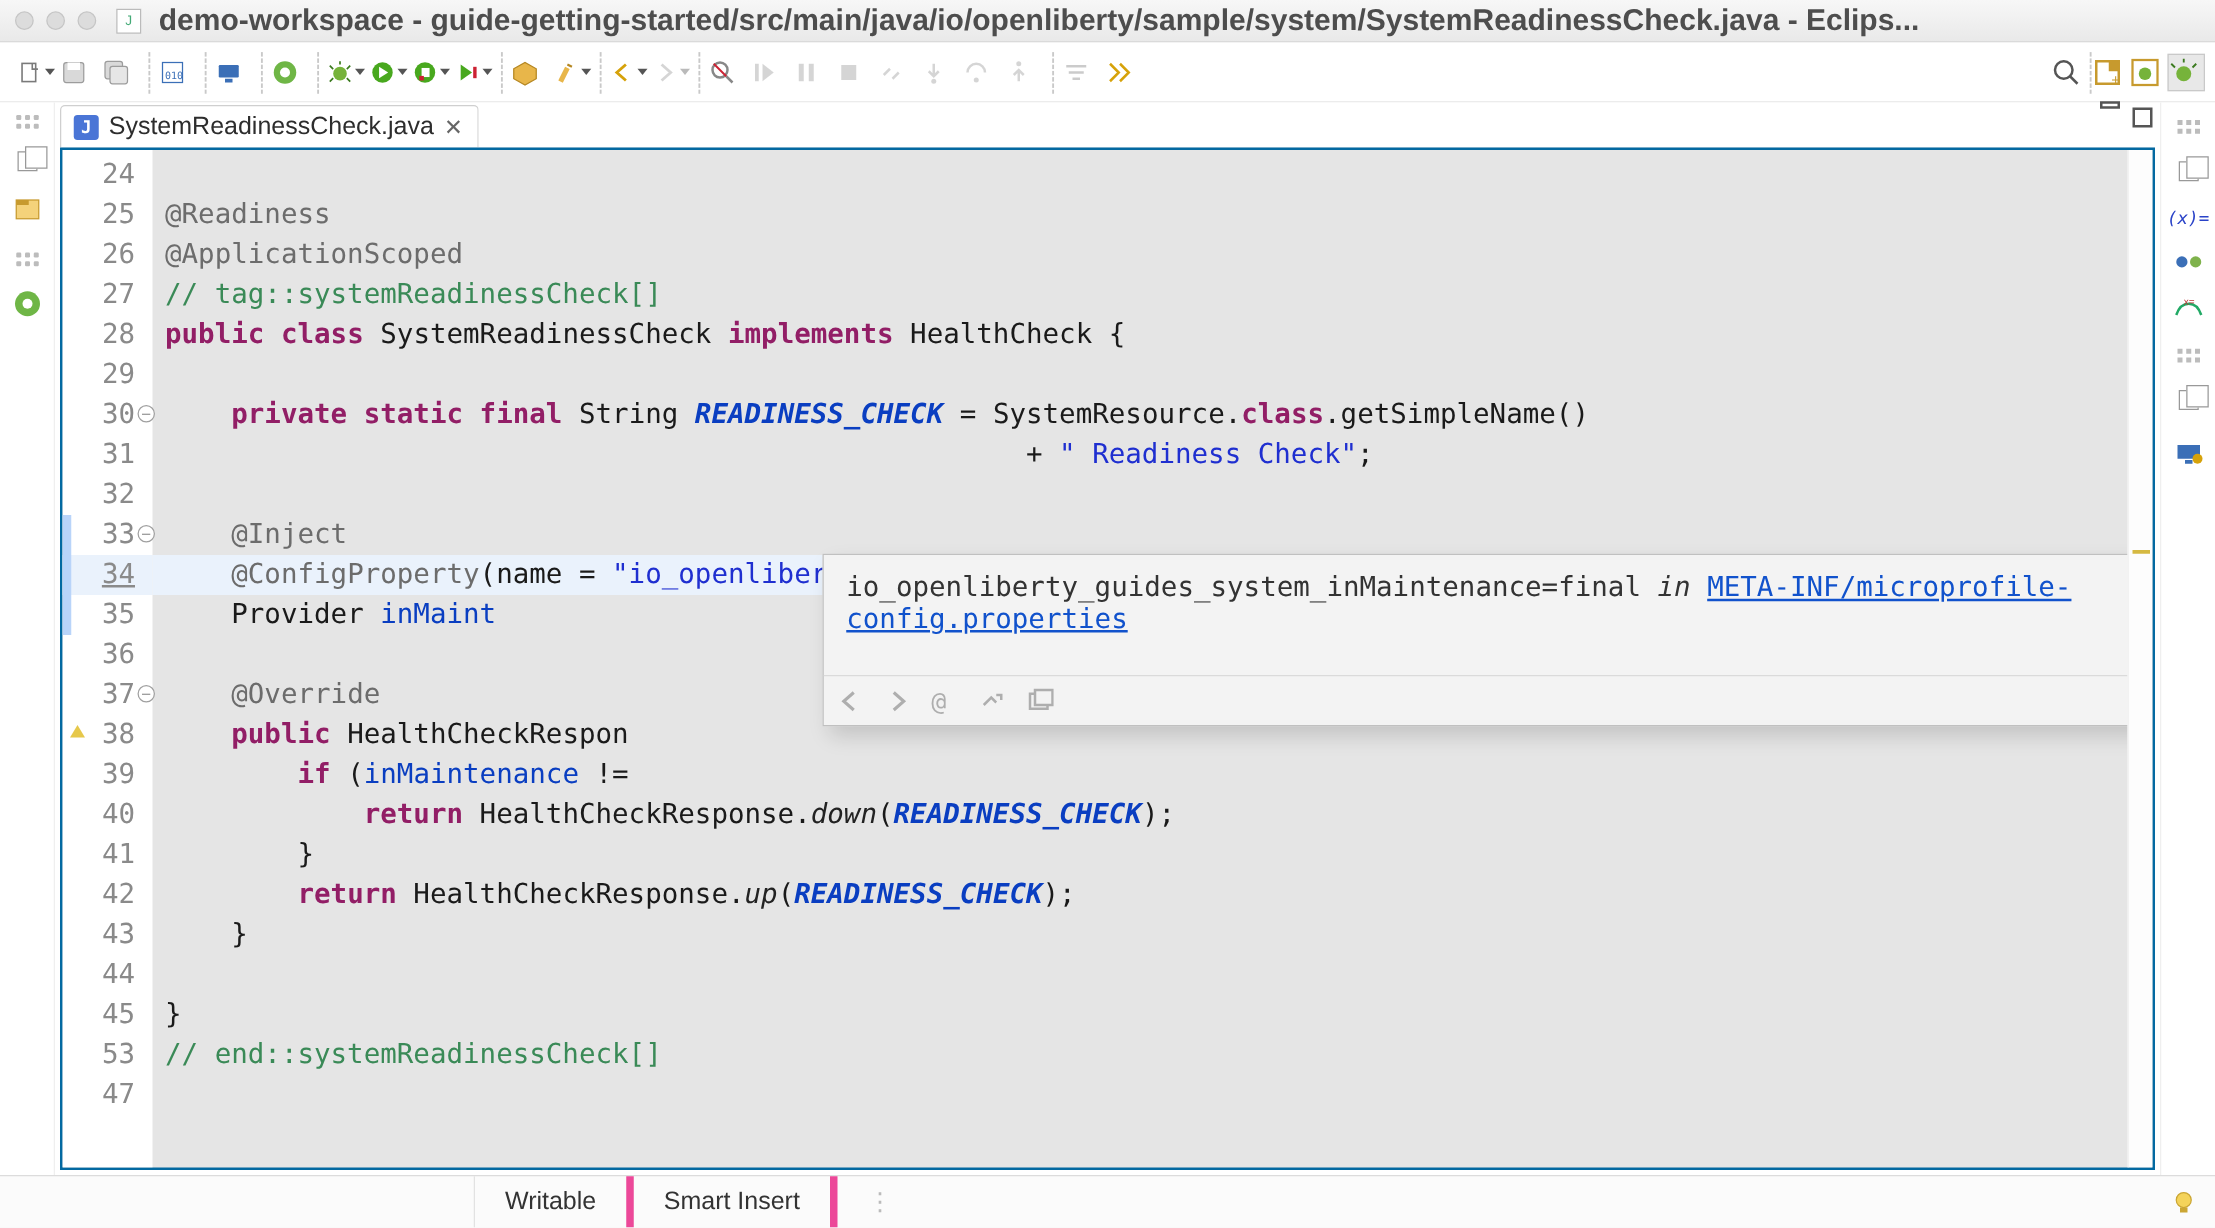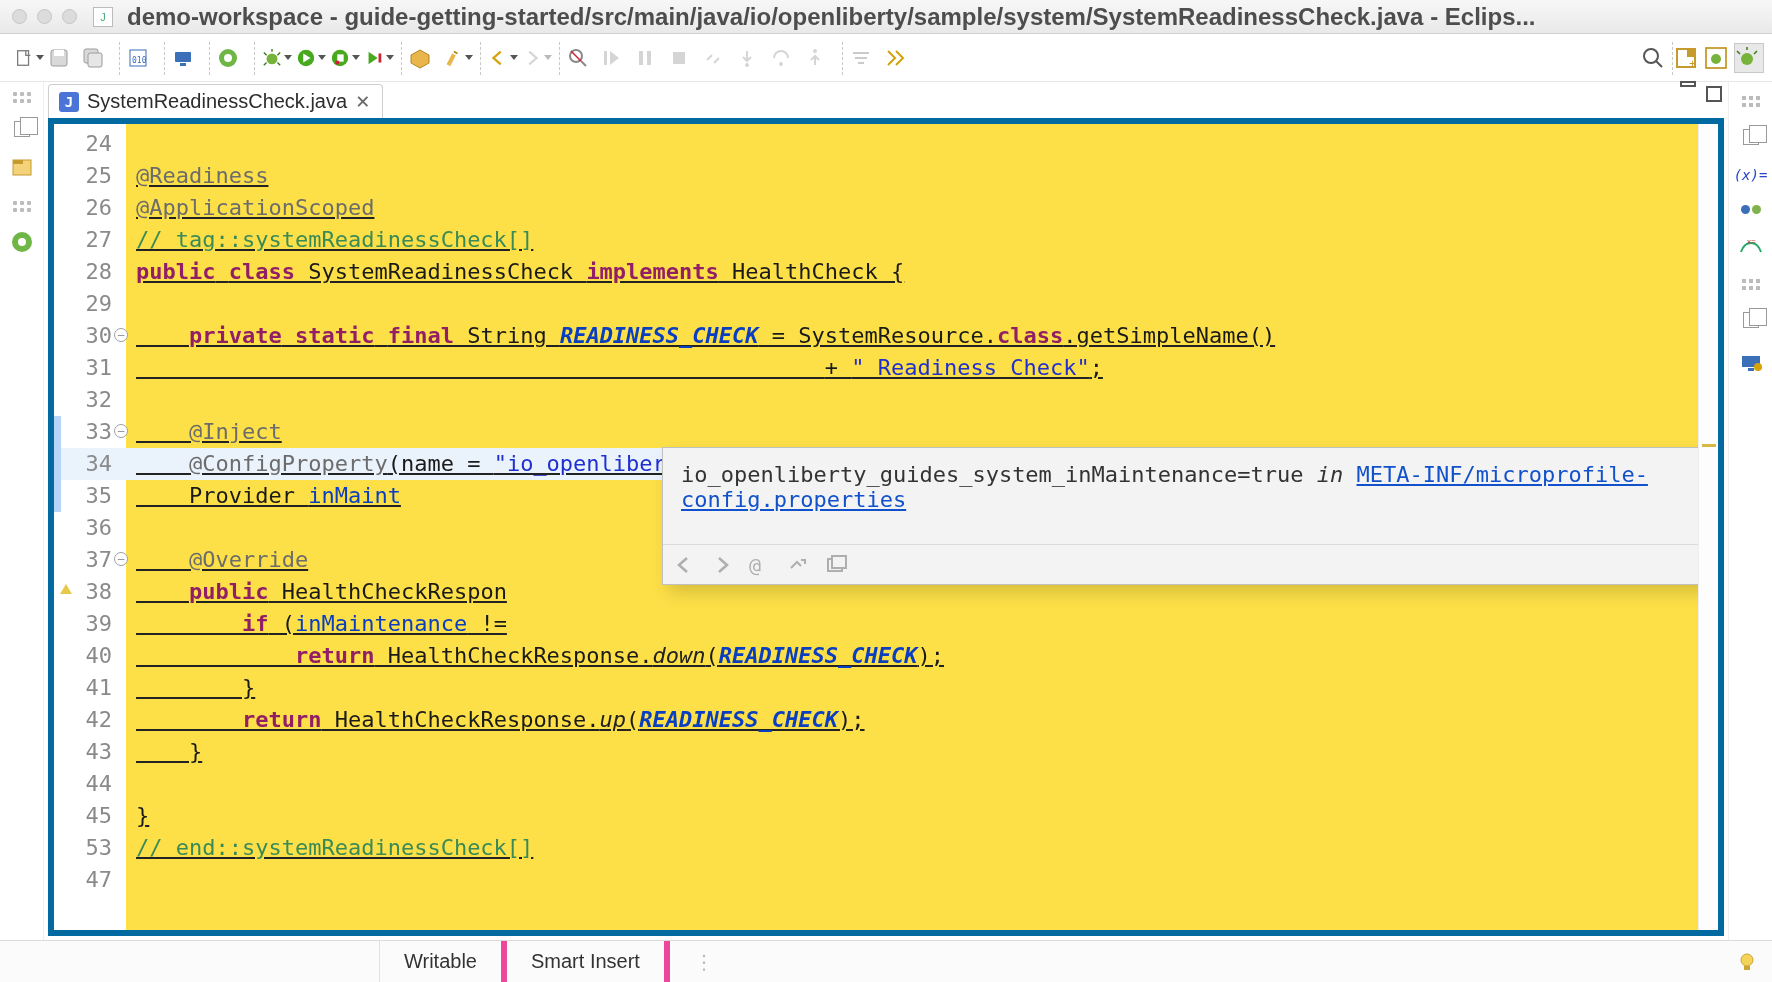--- a/index.html
+++ b/index.html
@@ -33,29 +33,29 @@
   .center { flex:1; display:flex; flex-direction:column; }
   
   .tabs { height: 36px; background:#fff; display:flex; align-items:flex-end; padding-left:4px; position:relative;}
   .tab { height: 34px; border:1px solid #cfcfcf; border-bottom:none; background:#fff; display:flex; align-items:center; padding: 0 12px 0 10px; gap:8px; border-top-left-radius:4px; border-top-right-radius:4px; font-size:20px; color:#2d2d2d;}
   .tab .jicon { width:20px; height:20px; background:#4a75d6; color:#fff; font-weight:bold; font-family: "Menlo",monospace; font-size:14px; display:flex; align-items:center; justify-content:center; border-radius:3px; }
   .tab .close { font-size:18px; color:#666; cursor:pointer; }
   .tabs-right { position:absolute; right:6px; top:4px; display:flex; gap:10px;}
   .tabs-right .sq { width:16px; height:16px; border:2px solid #555; display:inline-block;}
   .tabs-right .min { width:16px; height:6px; border:2px solid #555; display:inline-block; position:relative; top:-5px;}
   
-  .editor-wrap { flex:1; display:flex; border:6px solid #0369a1; margin:0 4px 4px 4px; position:relative; background:#fde047; overflow:hidden;}
+  .editor-wrap { flex:1; display:flex; border:2px solid #0369a1; margin:0 4px 4px 4px; position:relative; background:#e5e5e5; overflow:hidden;}
   .gutter { background:#fff; width:72px; border-right: none; font-family: "Menlo","Consolas",monospace; font-size:22px; color:#8a8a8a; text-align:right; padding-top:4px; user-select:none;}
   .gutter .ln { height:32px; line-height:32px; padding-right:14px; position:relative;}
   .gutter .ln .fold { position:absolute; right:-2px; top:8px; width:14px; height:14px; border:1px solid #a0a0a0; border-radius:50%; background:#fff; font-size:11px; line-height:12px; text-align:center; color:#7a7a7a;}
   .gutter .ln .delta { position:absolute; left:6px; top:8px; width:0; height:0; border-left:6px solid transparent; border-right:6px solid transparent; border-bottom:10px solid #e6c84b;}
-  .gutter .ln.hl { background:#eaf2fc; }
+  .gutter .ln.hl { background:#eaf2fc;text-decoration:underline; }
   .gutter .ln.bluebar::after{ content:""; position:absolute; left:0; top:0; width:7px; height:32px; background:#b9d4f9;}
   .code { flex:1; font-family: "Menlo","Consolas",monospace; font-size:22px; padding-top:4px; white-space:pre; overflow:hidden;}
-  .code .row { height:32px; line-height:32px; padding-left:10px;text-decoration:underline; }
+  .code .row { height:32px; line-height:32px; padding-left:10px; }
   .code .row.hl { background:#eaf2fc; }
   .kw { color:#921e66; font-weight:bold; }
   .ann { color:#6c6c6c; }
   .const { color:#0a3ec1; font-weight:bold; font-style:italic; }
   .str { color:#1f2fd0; }
   .cmt { color:#3a8a57; }
   .call-it { font-style: italic; }
   .field { color:#0a3ec1; }
   .plain { color:#1a1a1a; }
   
@@ -365,21 +365,21 @@
           <div class="ln">43</div>
           <div class="ln">44</div>
           <div class="ln">45</div>
           <div class="ln">53</div>
           <div class="ln">47</div>
         </div>
       <div class="code" id="code"><div class="row"></div><div class="row"><span class="ann">@Readiness</span></div><div class="row"><span class="ann">@ApplicationScoped</span></div><div class="row"><span class="cmt">// tag::systemReadinessCheck[]</span></div><div class="row"><span class="kw">public</span> <span class="kw">class</span><span class="plain"> SystemReadinessCheck </span><span class="kw">implements</span><span class="plain"> HealthCheck {</span></div><div class="row"></div><div class="row">    <span class="kw">private</span> <span class="kw">static</span> <span class="kw">final</span><span class="plain"> String </span><span class="const">READINESS_CHECK</span><span class="plain"> = SystemResource.</span><span class="kw">class</span><span class="plain">.getSimpleName()</span></div><div class="row">                                                    <span class="plain">+ </span><span class="str">" Readiness Check"</span><span class="plain">;</span></div><div class="row"></div><div class="row">    <span class="ann">@Inject</span></div><div class="row hl">    <span class="ann">@ConfigProperty</span><span class="plain">(name = </span><span class="str">"io_openliberty_guides_system_inMaintenance"</span><span class="plain">)</span></div><div class="row">    <span class="plain">Provider<string> </string></span><span class="field">inMaint</span></div><div class="row"></div><div class="row">    <span class="ann">@Override</span></div><div class="row">    <span class="kw">public</span><span class="plain"> HealthCheckRespon</span></div><div class="row">        <span class="kw">if</span><span class="plain"> (</span><span class="field">inMaintenance</span><span class="plain"> !=</span></div><div class="row">            <span class="kw">return</span><span class="plain"> HealthCheckResponse.</span><span class="call-it">down</span><span class="plain">(</span><span class="const">READINESS_CHECK</span><span class="plain">);</span></div><div class="row">        <span class="plain">}</span></div><div class="row">        <span class="kw">return</span><span class="plain"> HealthCheckResponse.</span><span class="call-it">up</span><span class="plain">(</span><span class="const">READINESS_CHECK</span><span class="plain">);</span></div><div class="row">    <span class="plain">}</span></div><div class="row"></div><div class="row"><span class="plain">}</span></div><div class="row"><span class="cmt">// end::systemReadinessCheck[]</span></div><div class="row"></div></div>
 
       <div class="hover">
         <div class="body">
-          <span>io_openliberty_guides_system_inMaintenance=true</span><span style="font-style:italic"> in </span><a href="#">META-INF/microprofile-config.properties</a>
+          <span>io_openliberty_guides_system_inMaintenance=final</span><span style="font-style:italic"> in </span><a href="#">META-INF/microprofile-config.properties</a>
         </div>
         <div class="bar">
           <span class="ic"><svg viewBox="0 0 22 22" width="22" height="22">
                 <path d="M14 4l-8 7 8 7" fill="none" stroke="#777" stroke-width="2.5"></path>
               </svg></span>
           <span class="ic"><svg viewBox="0 0 22 22" width="22" height="22">
                 <path d="M8 4l8 7-8 7" fill="none" stroke="#777" stroke-width="2.5"></path>
               </svg></span>
           <span class="ic" style="font-family:Menlo,monospace; color:#777; font-size:20px;line-height:22px;">@</span>
           <span class="ic"><svg viewBox="0 0 22 22" width="22" height="22">

